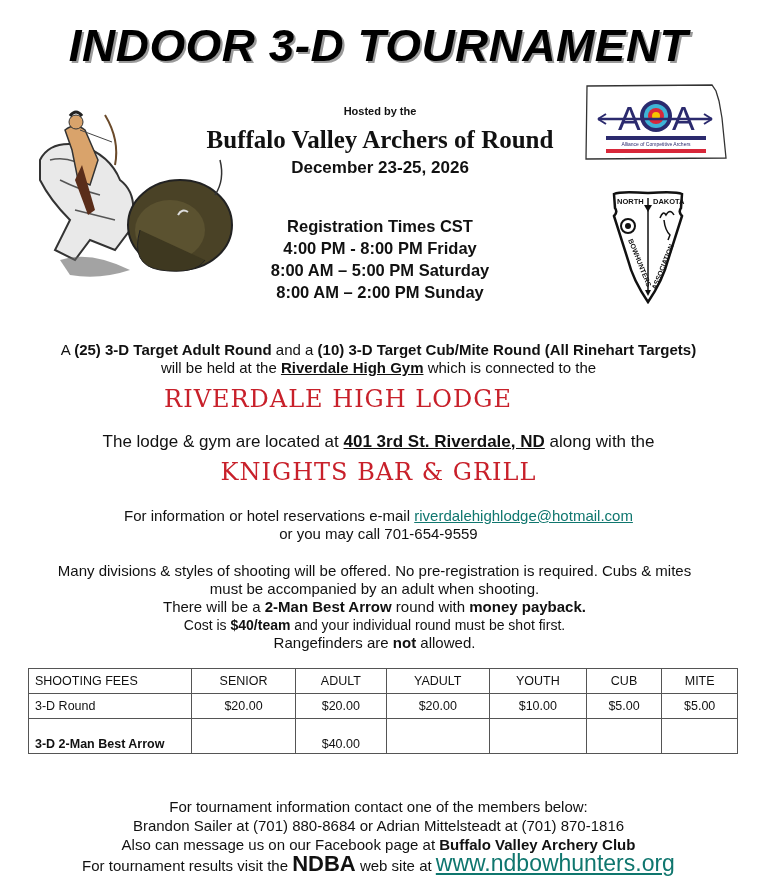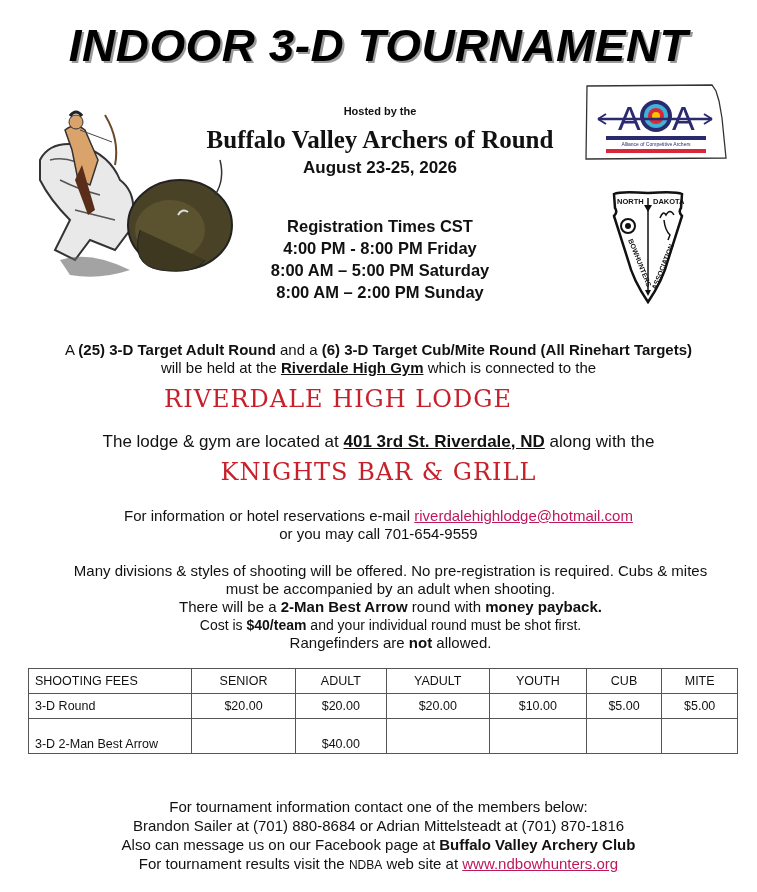--- a/index.html
+++ b/index.html
@@ -22,34 +22,34 @@
 
   .body-text { font-size:15px; line-height:18px; }
   #intro { left:20px; top:341px; width:717px; }
   .u { text-decoration:underline; font-weight:bold; }
   .red-title { font-family:"DejaVu Serif", serif; color:#c8202a; font-size:24px; letter-spacing:1px; font-variant:small-caps; }
   #lodge { left:0; top:385px; width:676px; }
   #location { left:20px; top:432px; width:717px; font-size:17px; }
   #bar { left:0; top:458px; width:757px; }
 
   #contact-hotel { left:60px; top:507px; width:637px; }
-  a.link { color:#be185d; text-decoration:underline; }
-
-  #divisions { left:32px; top:562px; width:717px; }
+  a.link { color:#0f766e; text-decoration:underline; }
+
+  #divisions { left:16px; top:562px; width:717px; }
 
   #fees { left:28px; top:668px; width:710px; border-collapse:collapse; font-size:12.5px; }
   #fees td, #fees th { border:1.5px solid #555; padding:0 6px; height:24px; font-weight:normal; vertical-align:middle; }
   #fees th { text-align:center; }
   #fees th.first, #fees td.first { text-align:left; width:150px;border-radius:12px; }
   #fees td.val { text-align:center; }
   #fees tr.last td { height:32px; vertical-align:bottom; line-height:14px; padding-bottom:2px; }
 
   #footer { left:40px; top:797px; width:677px; font-size:15px; line-height:19px; }
-  .big-bold { font-weight:normal; font-size:12px; }
-  #footer a.link { font-size:15px;margin-top:12px; }
+  .big-bold { font-weight:bold; font-size:22px; }
+  #footer a.link { font-size:23px;margin-top:12px; }
 </style>
 </head>
 <body>
 
 <div id="title" class="abs">INDOOR 3-D TOURNAMENT</div>
 
 <svg id="hunter-art" class="abs" viewBox="0 0 215 185">
   <g>
     <path d="M20 60 Q30 40 60 45 Q90 55 100 80 Q120 95 110 130 L95 150 L70 140 L55 160 L35 150 L50 120 Q30 100 20 80 Z" fill="#e9e9e9" stroke="#333" stroke-width="2"></path>
     <path d="M30 60 Q50 55 70 70 M40 80 Q60 90 80 95 M55 110 Q75 115 95 120" stroke="#555" stroke-width="1.5" fill="none"></path>
@@ -65,21 +65,21 @@
     <ellipse cx="150" cy="130" rx="35" ry="30" fill="#5b5230"></ellipse>
     <path d="M195 95 Q205 80 200 60" stroke="#333" stroke-width="1.5" fill="none"></path>
     <path d="M120 130 Q110 165 140 170 Q175 175 185 160" fill="#3e3820" stroke="#222" stroke-width="1"></path>
     <path d="M158 115 Q162 108 168 112" stroke="#ddd" stroke-width="2" fill="none"></path>
   </g>
   <path d="M40 160 Q70 150 110 170 Q80 180 50 175 Z" fill="#666" opacity="0.6"></path>
 </svg>
 
 <div id="hosted" class="abs center">Hosted by the</div>
 <div id="club" class="abs center">Buffalo Valley Archers of Round</div>
-<div id="dates" class="abs center">August 23-25, 2026</div>
+<div id="dates" class="abs center">December 23-25, 2026</div>
 
 <div id="reg" class="abs center">
   <div>Registration Times CST</div>
   <div>4:00 PM - 8:00 PM Friday</div>
   <div>8:00 AM – 5:00 PM Saturday</div>
   <div>8:00 AM – 2:00 PM Sunday</div>
 </div>
 
 <svg id="aca-logo" class="abs" viewBox="0 0 160 80">
   <path d="M3 3 L128 2 L132 8 L135 18 L138 35 L140 55 L142 75 L2 76 Z" fill="#fff" stroke="#333" stroke-width="1.3"></path>
@@ -109,21 +109,21 @@
     <circle cx="20" cy="36" r="7" fill="none" stroke="#111" stroke-width="2"></circle>
     <circle cx="20" cy="36" r="3" fill="#111"></circle>
   </g>
   <path d="M52 28 Q55 20 58 25 Q62 18 66 25 M56 30 Q57 40 62 45 L60 50" stroke="#111" stroke-width="1.5" fill="none"></path>
   <text transform="translate(20 50) rotate(68)" font-family="Liberation Sans, sans-serif" font-weight="bold" font-size="7" fill="#111">BOWHUNTERS</text>
   <text transform="translate(48 100) rotate(-68)" font-family="Liberation Sans, sans-serif" font-weight="bold" font-size="7" fill="#111">ASSOCIATION</text>
 </svg>
 
 <div id="intro" class="abs center body-text">
   <div>
-    <span>A </span><b>(25) 3-D Target Adult Round</b><span> and a </span><b>(6) 3-D Target Cub/Mite Round (All Rinehart Targets)</b>
+    <span>A </span><b>(25) 3-D Target Adult Round</b><span> and a </span><b>(10) 3-D Target Cub/Mite Round (All Rinehart Targets)</b>
   </div>
   <div>
     <span>will be held at the </span><span class="u">Riverdale High Gym</span><span> which is connected to the</span>
   </div>
 </div>
 
 <div id="lodge" class="abs center red-title">RIVERDALE HIGH LODGE</div>
 
 <div id="location" class="abs center">
   <span>The lodge &amp; gym are located at </span><span class="u">401 3rd St. Riverdale, ND</span><span> along with the</span>
@@ -168,21 +168,21 @@
     <tr>
       <td class="first">3-D Round</td>
       <td class="val">$20.00</td>
       <td class="val">$20.00</td>
       <td class="val">$20.00</td>
       <td class="val">$10.00</td>
       <td class="val">$5.00</td>
       <td class="val">$5.00</td>
     </tr>
     <tr class="last">
-      <td class="first" style="width:110px;">3-D 2-Man Best Arrow</td>
+      <td class="first" style="width:110px;font-weight:bold;">3-D 2-Man Best Arrow</td>
       <td class="val"></td>
       <td class="val">$40.00</td>
       <td class="val"></td>
       <td class="val"></td>
       <td class="val"></td>
       <td class="val"></td>
     </tr>
   </tbody>
 </table>
 

